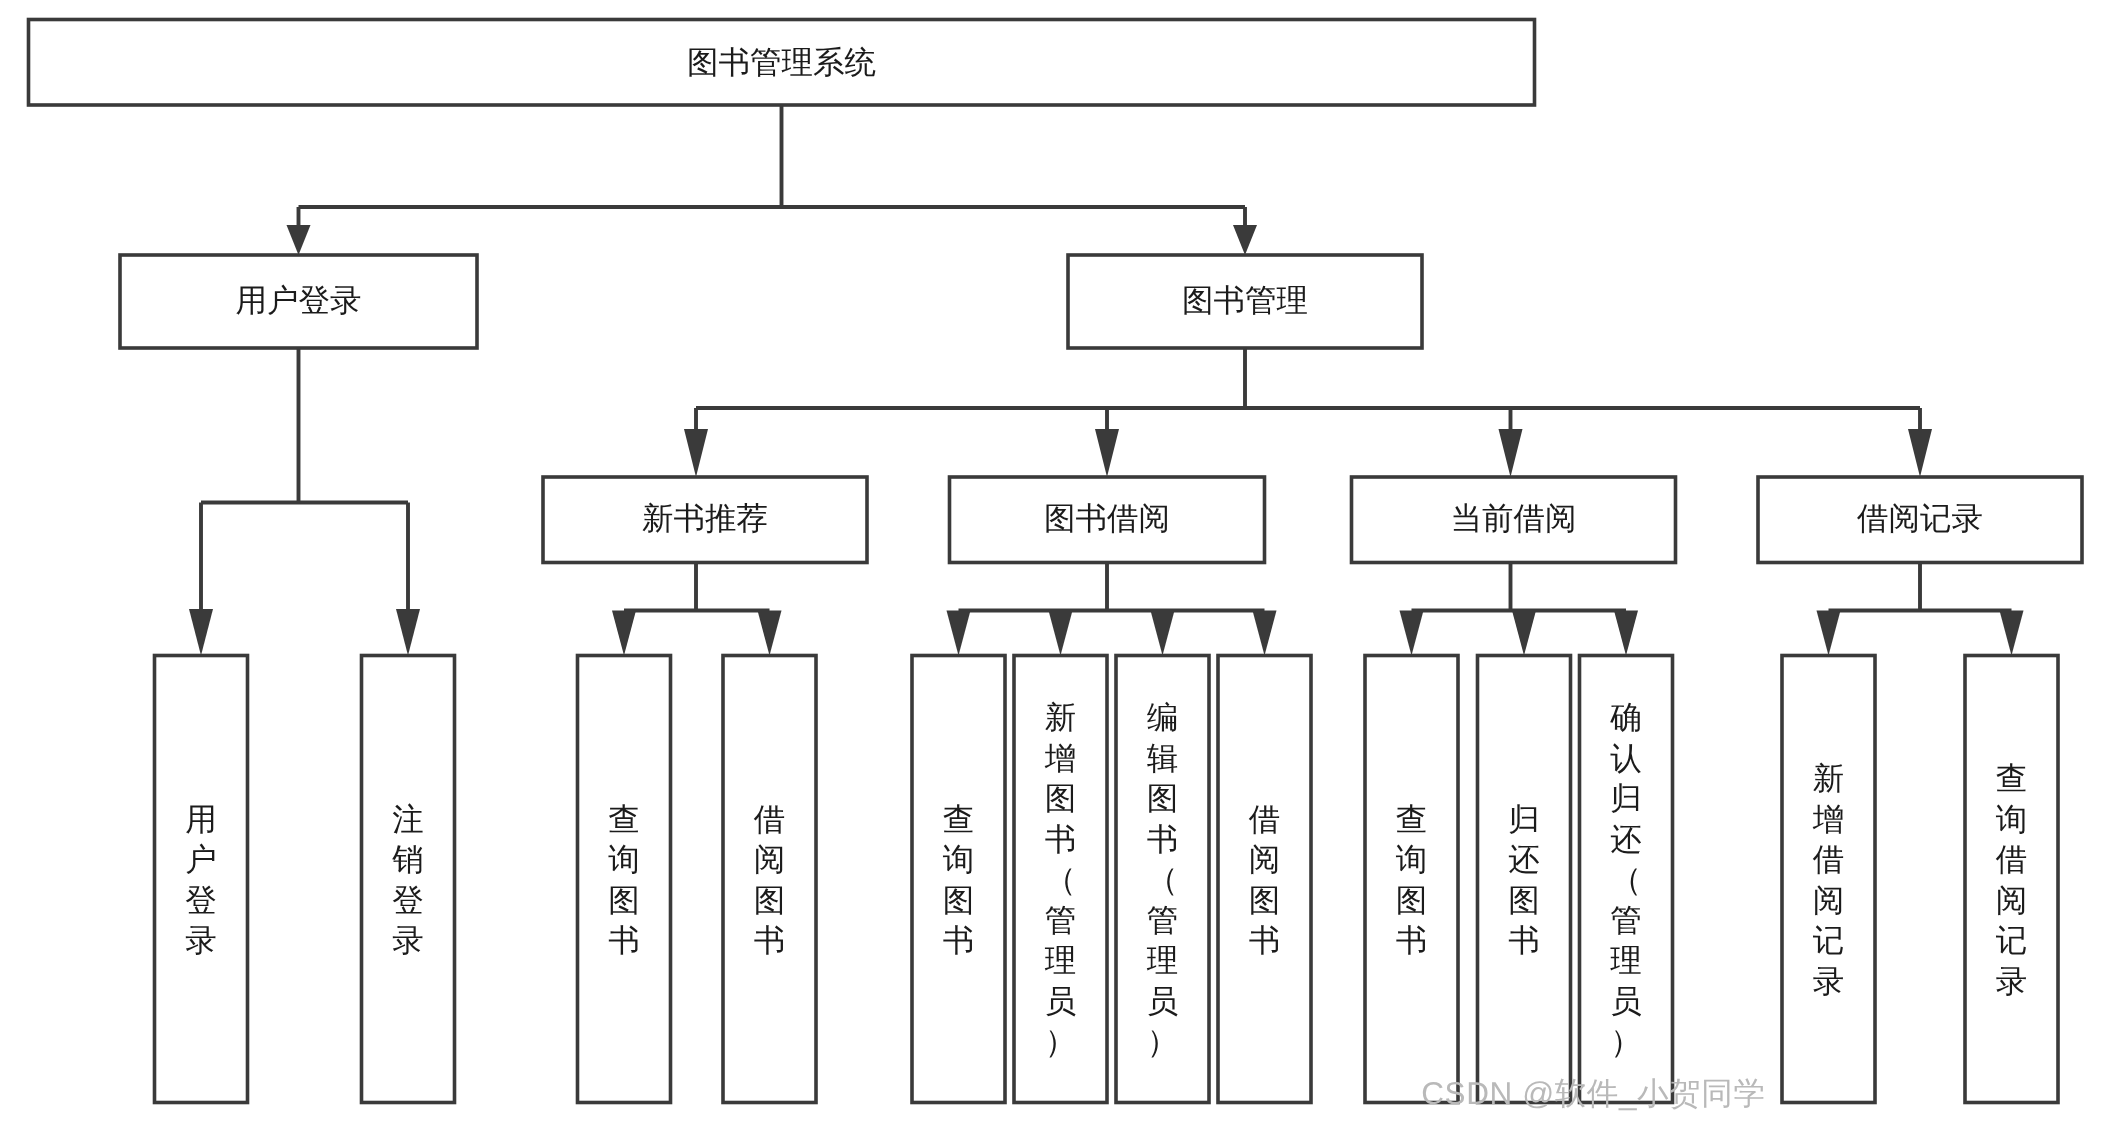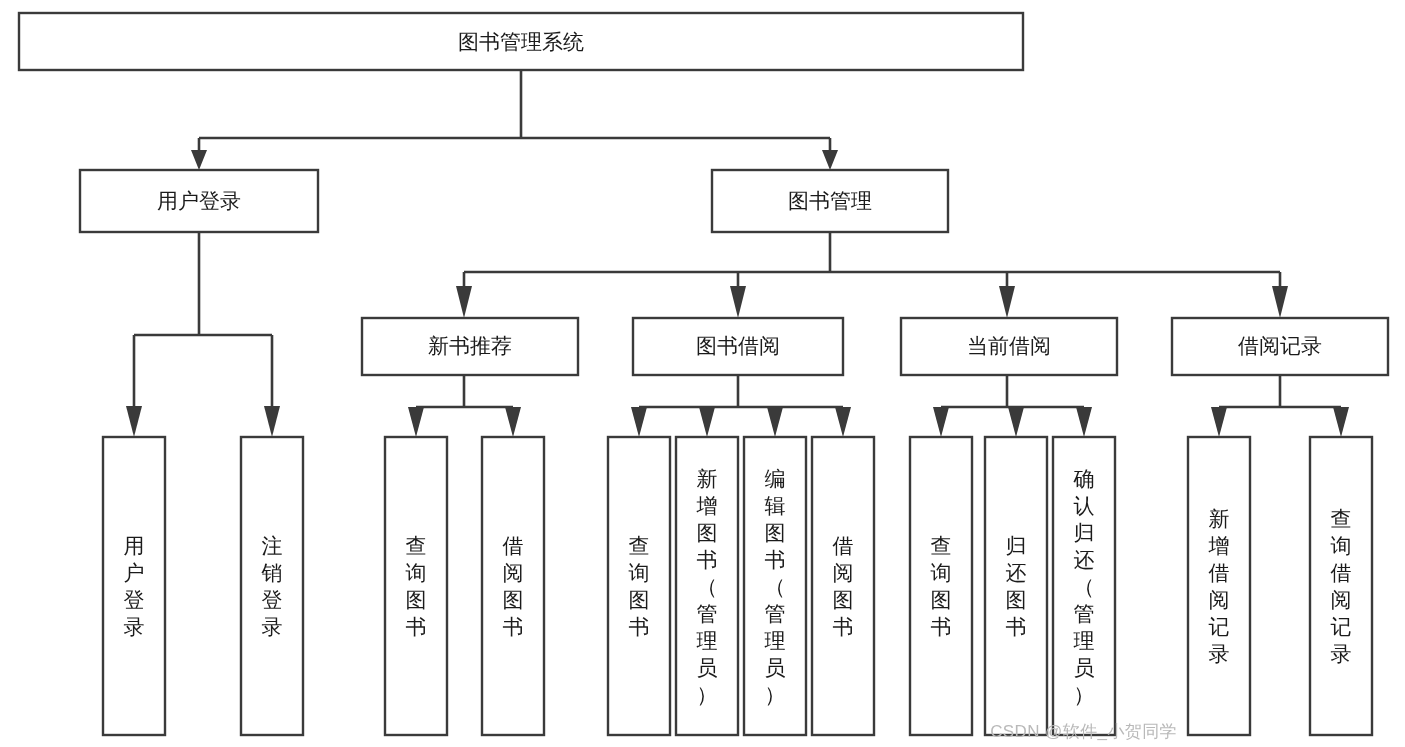--- a/index.html
+++ b/index.html
@@ -53,21 +53,21 @@
     font-family: "Liberation Sans", "DejaVu Sans", sans-serif;
     font-size: 21px;
     fill: #1b1b1b;
     text-anchor: middle;
   }
   .watermark-text {
     position: absolute;
     right: 8px;
     bottom: 4px;
     font-family: "Liberation Sans", "DejaVu Sans", sans-serif;
-    font-size: 17px;
+    font-size: 21px;
     color: #b9b9b9;
     white-space: nowrap;
     letter-spacing: 0.4px;
     user-select: none;
   }
 </style>
 </head>
 <body>
 
 <div id="diagram-root">

